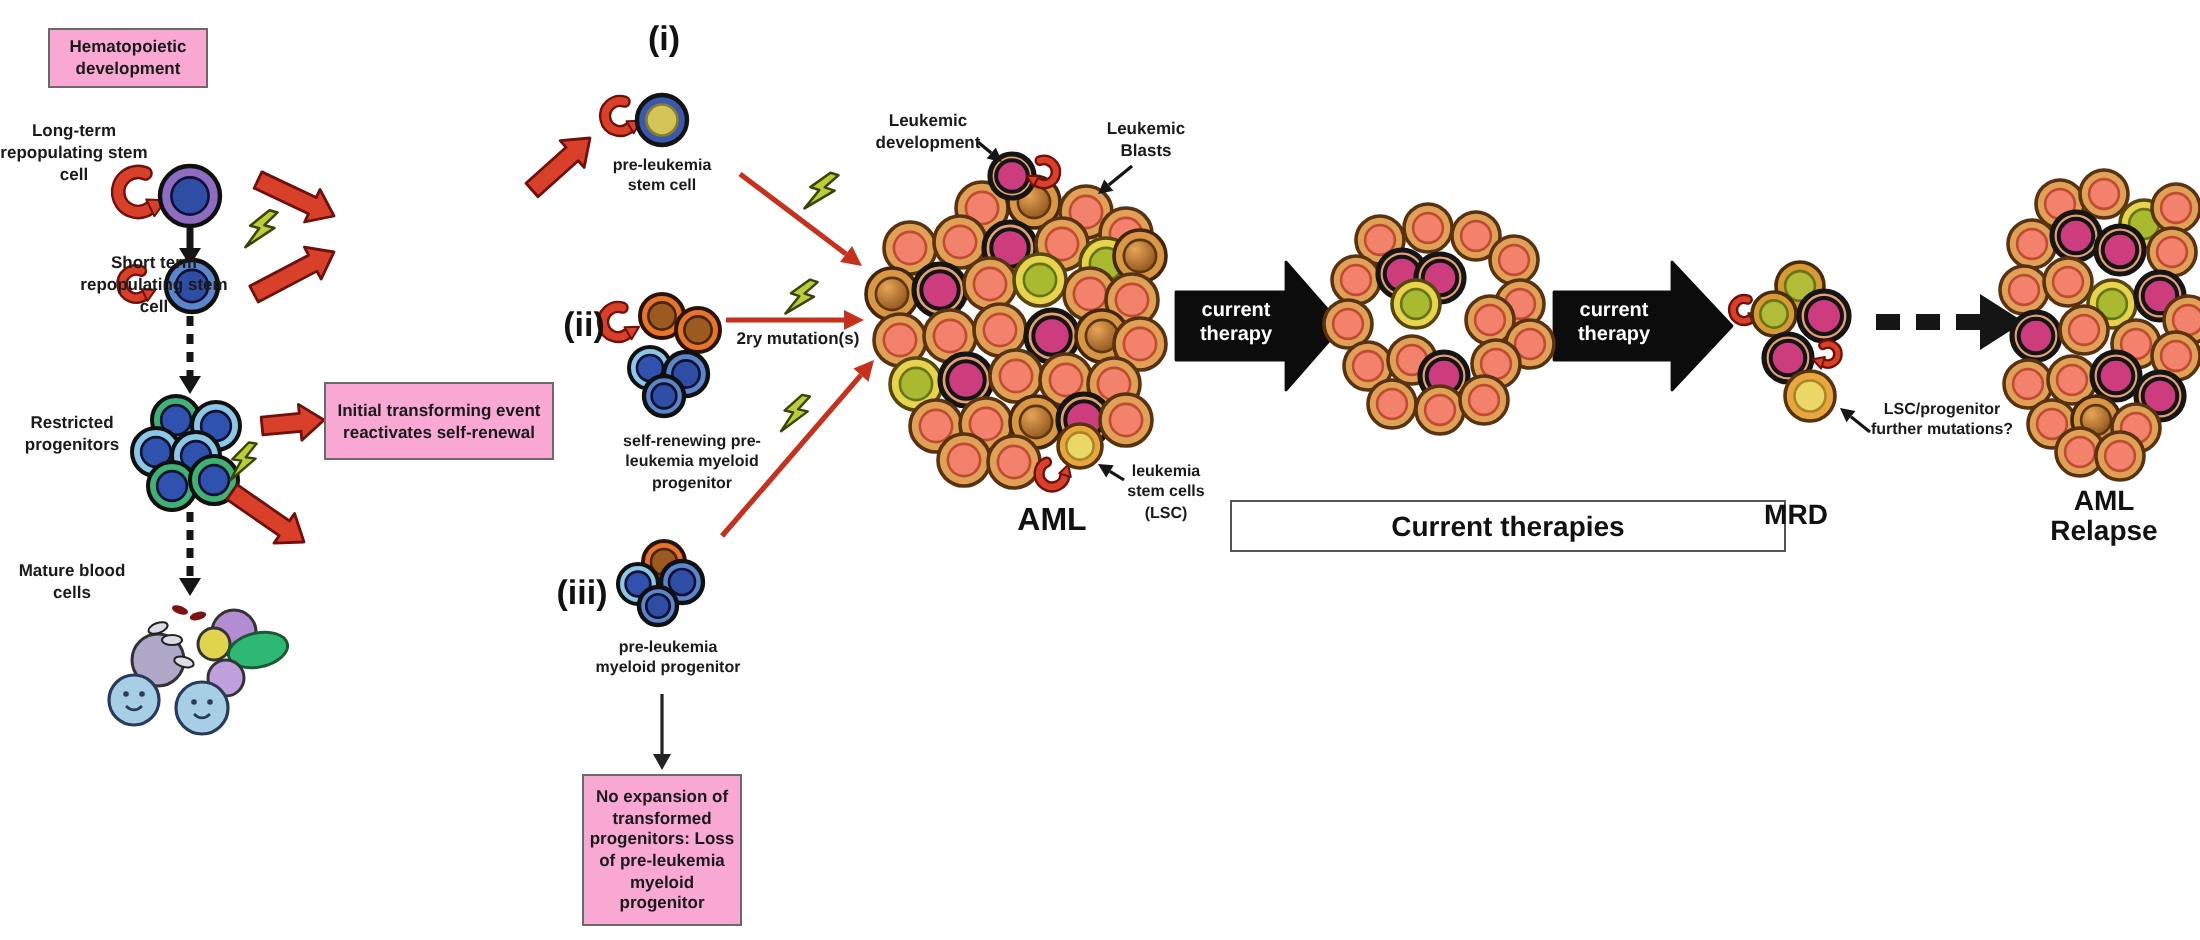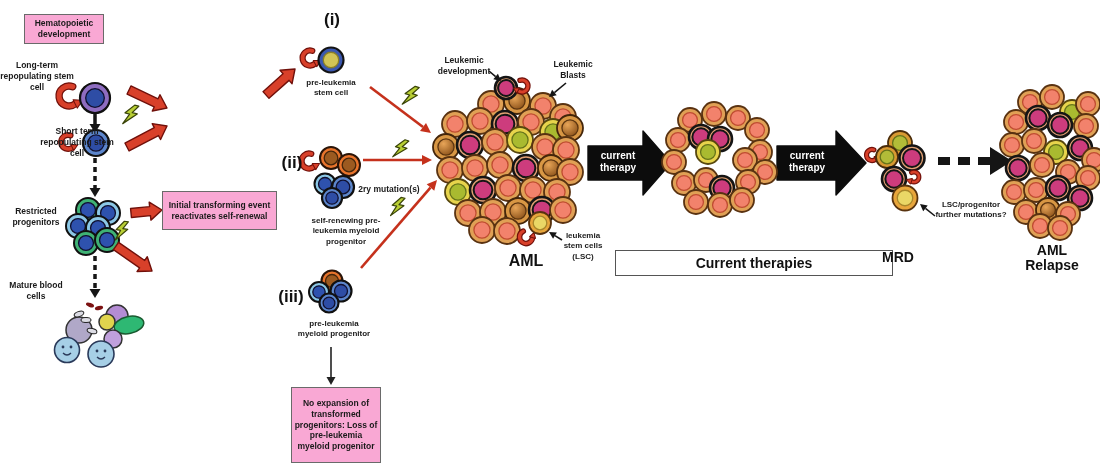--- a/index.html
+++ b/index.html
@@ -378,25 +378,25 @@
   <div class="lbl" style="left:0px;top:60px;width:74px;">Long-term repopulating stem cell</div>
   <div class="lbl" style="left:16px;top:126px;width:74px;margin-left:24px;">Short term repopulating stem cell</div>
   <div class="lbl" style="left:4px;top:206px;width:64px;">Restricted progenitors</div>
   <div class="lbl" style="left:8px;top:280px;width:56px;">Mature blood cells</div>
 
   <div class="box" style="left:162px;top:191px;width:115px;height:39px;">Initial transforming event reactivates self-renewal</div>
 
   <div class="numeral" style="left:314px;top:10px;width:36px;">(i)</div>
   <div class="lbl" style="left:298px;top:78px;width:66px;font-size:8px;">pre-leukemia stem cell</div>
   <div class="numeral" style="left:272px;top:153px;width:40px;">(ii)</div>
-  <div class="lbl" style="left:356px;top:164px;width:66px;margin-top:20px;">2ry mutation(s)</div>
+  <div class="lbl" style="left:366px;top:164px;width:66px;">2ry mutation(s)</div>
   <div class="lbl" style="left:301px;top:216px;width:90px;font-size:8px;">self-renewing pre-leukemia myeloid progenitor</div>
   <div class="numeral" style="left:268px;top:259px;width:46px;margin-top:28px;">(iii)</div>
   <div class="lbl" style="left:297px;top:319px;width:74px;font-size:8px;">pre-leukemia myeloid progenitor</div>
-  <div class="box" style="left:291px;top:387px;width:90px;height:76px;">No expansion of transformed progenitors: Loss of pre-leukemia myeloid progenitor</div>
+  <div class="box" style="left:291px;top:387px;width:80px;height:76px;">No expansion of transformed progenitors: Loss of pre-leukemia myeloid progenitor</div>
 
   <div class="lbl" style="left:432px;top:55px;width:64px;">Leukemic development</div>
   <div class="lbl" style="left:546px;top:59px;width:54px;">Leukemic Blasts</div>
   <div class="lbl" style="left:556px;top:231px;width:54px;font-size:8px;">leukemia stem cells (LSC)</div>
   <div class="big" style="left:498px;top:252px;width:56px;">AML</div>
 
   <div class="white-lbl" style="left:592px;top:150px;width:52px;">current therapy</div>
   <div class="white-lbl" style="left:781px;top:150px;width:52px;">current therapy</div>
   <div class="therapy-box" style="left:615px;top:250px;width:278px;height:26px;">Current therapies</div>
 

